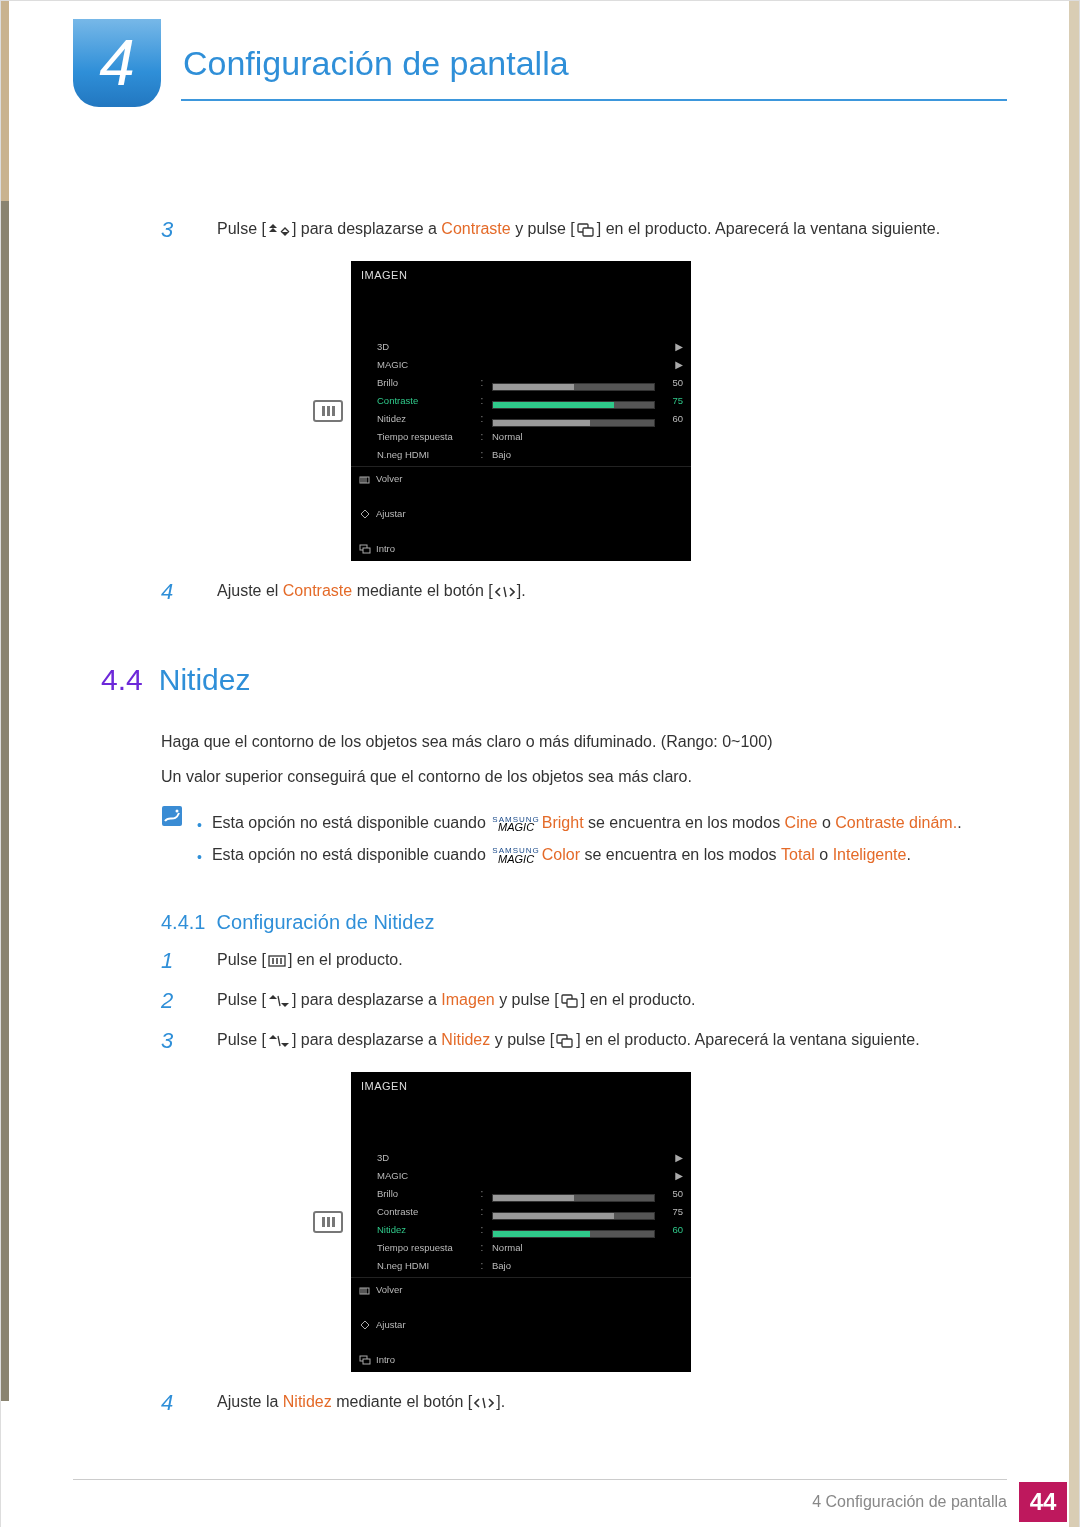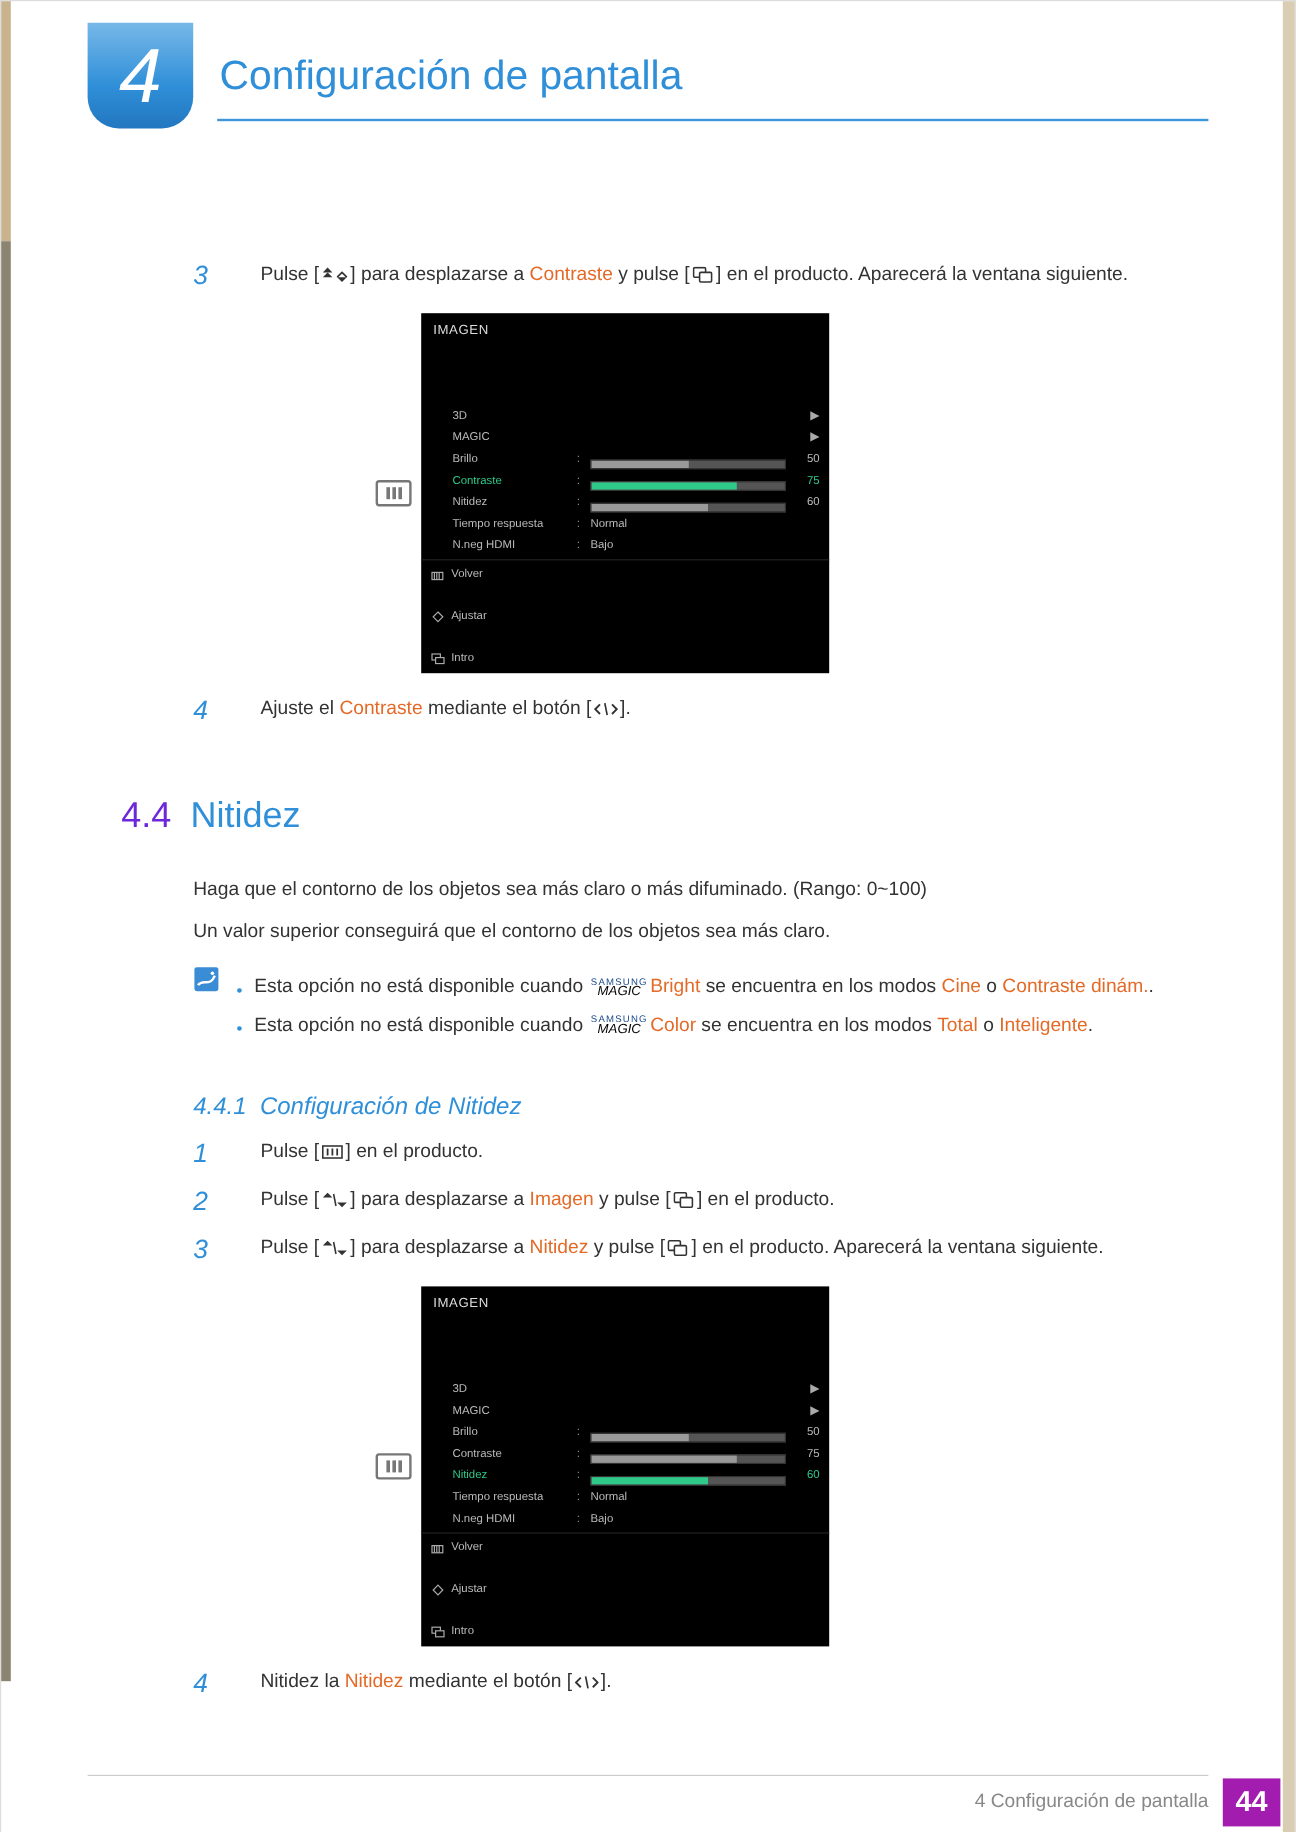--- a/index.html
+++ b/index.html
@@ -133,29 +133,29 @@
     display:inline-block;
     font-size:10px;
     font-weight:normal;
     line-height:0.9;
     vertical-align: middle;
     text-align:center;
     margin: 0 2px;
   }
   .magic-logo .top { font-size:8px; letter-spacing:1px; color:#1a4a8a; }
   .magic-logo .bot { font-size:11px; color:#000; font-style:italic; }
-  .subsec-heading { color:#2f8fd8; font-size:20px; margin: 32px 0 4px 0; font-style: italic; }
+  .subsec-heading { color:#2f8fd8; font-size:20px; margin: 32px 0 4px 0; }
   .footer {
     position:absolute; bottom:24px; left:0; right:0;
     height:40px; display:flex; justify-content:flex-end; align-items:center;
     padding-right: 12px; gap:12px;
   }
   .footer-text { color:#888; font-size:16px; }
   .footer-badge {
-    width:48px; height:40px; background:#a21caf; color:#fff;
+    width:48px; height:40px; background:#be185d; color:#fff;
     font-size:24px; font-weight:bold; display:flex; align-items:center; justify-content:center;
   }
   .footer-line {
     position:absolute; bottom:66px; left:72px; right:72px; height:1px; background:#ccc;
   }
 </style>
 </head>
 <body>
 
 <div class="page">
@@ -469,21 +469,21 @@
               </svg>
             </span>
             <span>Intro</span>
           </span>
       </div>
     </div>
 
     <div class="step-row">
       <div class="step-num">4</div>
       <div class="step-text">
-        <span>Nitidez la </span><span class="highlight">Nitidez</span><span> mediante el botón [</span><span class="icon-box">
+        <span>Ajuste la </span><span class="highlight">Nitidez</span><span> mediante el botón [</span><span class="icon-box">
             <svg width="20" height="12" viewBox="0 0 20 12">
               <path d="M5 2 L1 6 L5 10" fill="none" stroke="#333" stroke-width="1.6"></path>
               <line x1="9" y1="1" x2="11" y2="11" stroke="#333" stroke-width="1.4"></line>
               <path d="M15 2 L19 6 L15 10" fill="none" stroke="#333" stroke-width="1.6"></path>
             </svg>
           </span><span>].</span>
       </div>
     </div>
 
   </div>

